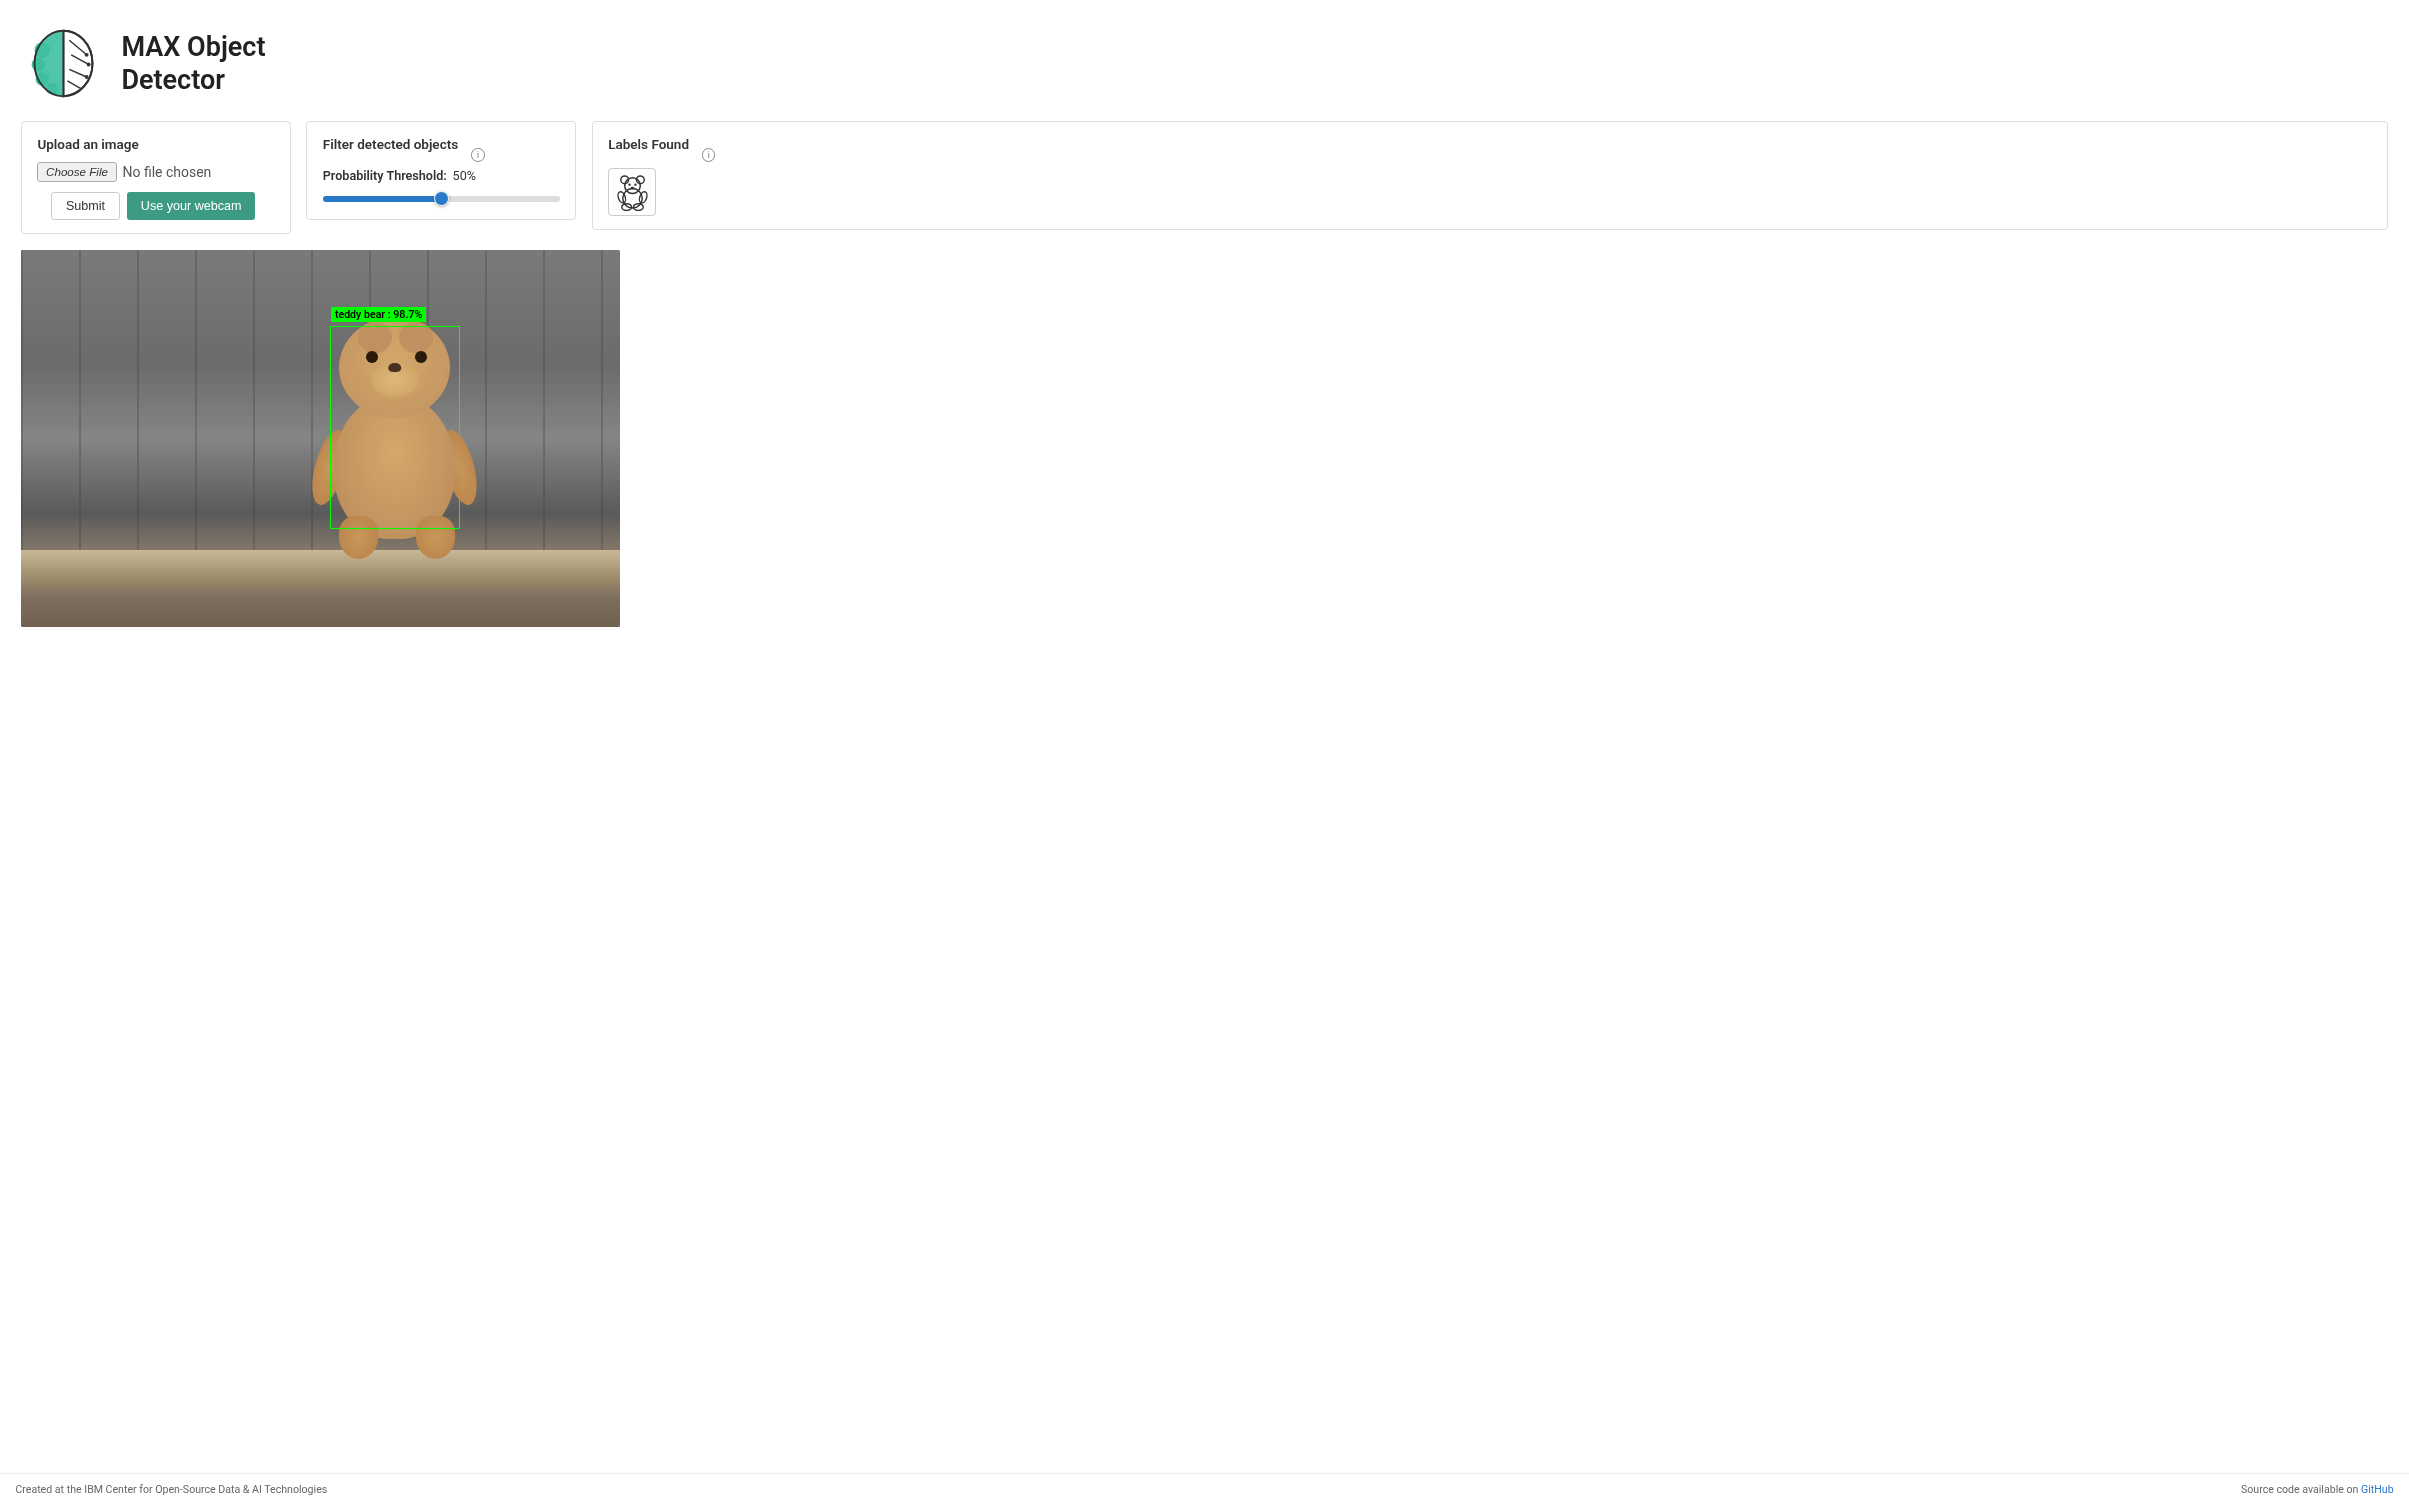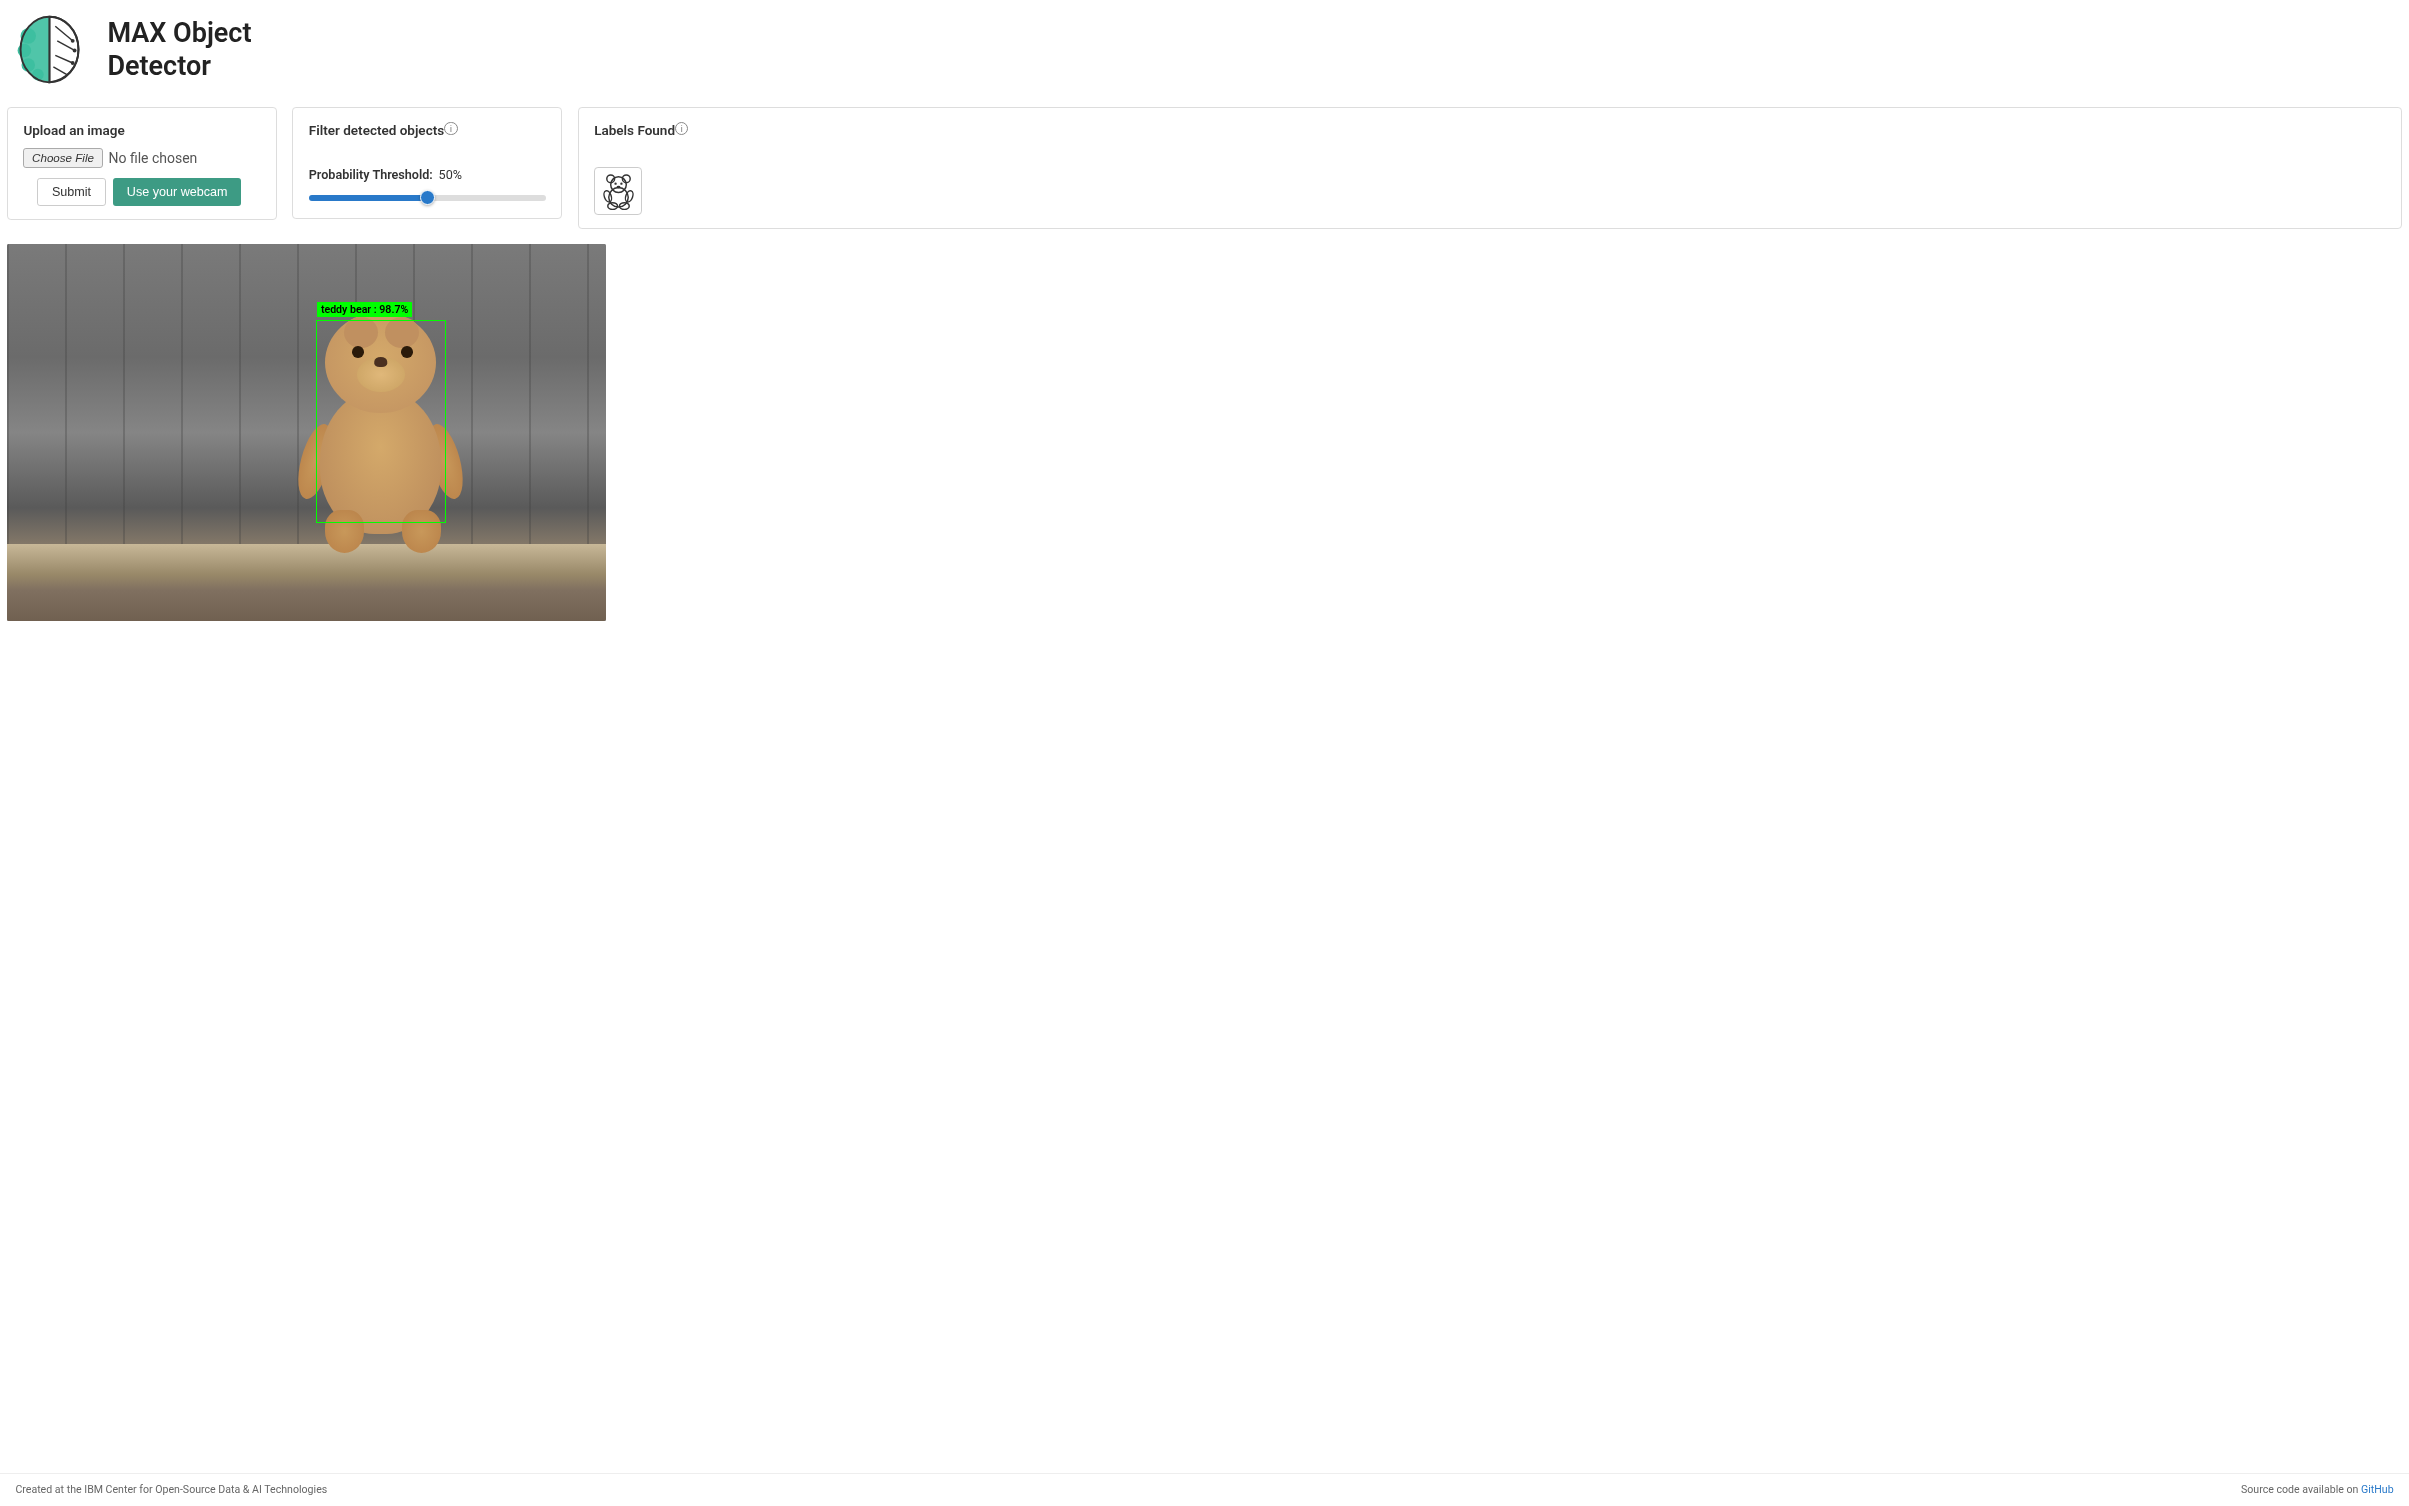--- a/index.html
+++ b/index.html
@@ -6,21 +6,21 @@
     body {
       font-family: -apple-system, BlinkMacSystemFont, 'Segoe UI', Roboto, sans-serif;
       background: #fff;
       color: #333;
       min-height: 100vh;
       display: flex;
       flex-direction: column;
     }
     .main-content {
       flex: 1;
-      padding: 7px;
+      padding: 21px;
     }
     .header {
       display: flex;
       align-items: center;
       gap: 15.4px;
       margin-bottom: 15.4px;
     }
     .logo-container {
       width: 85px;
       height: 85px;
@@ -99,23 +99,23 @@
       border-radius: 2.9px;
       cursor: pointer;
       color: #fff;
     }
     .filter-panel {
       flex: 0 0 auto;
       width: 270px;
     }
     .panel-title-row {
       display: flex;
-      align-items: flex-start;
-      gap: 0;
-      margin-bottom: 19px;
+      align-items: flex-end;
+      gap: 13px;
+      margin-bottom: 6px;
     }
     .info-icon {
       width: 13.5px;
       height: 13.5px;
       border: 1px solid #888;
       border-radius: 50%;
       display: inline-flex;
       align-items: center;
       justify-content: center;
       font-size: 9.7px;

